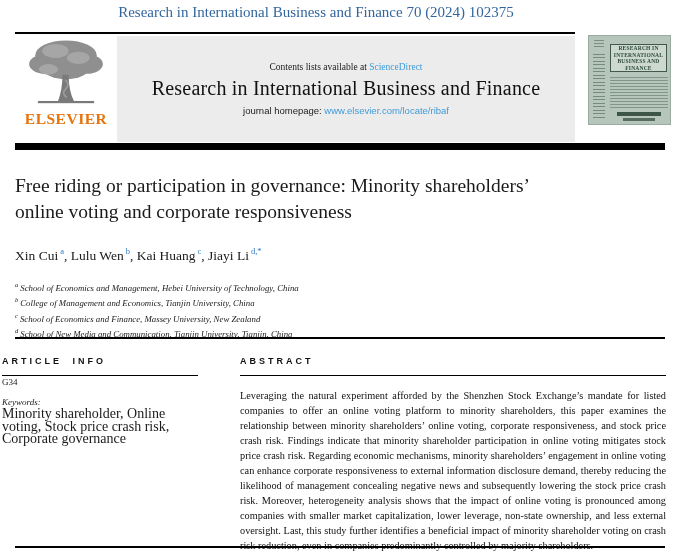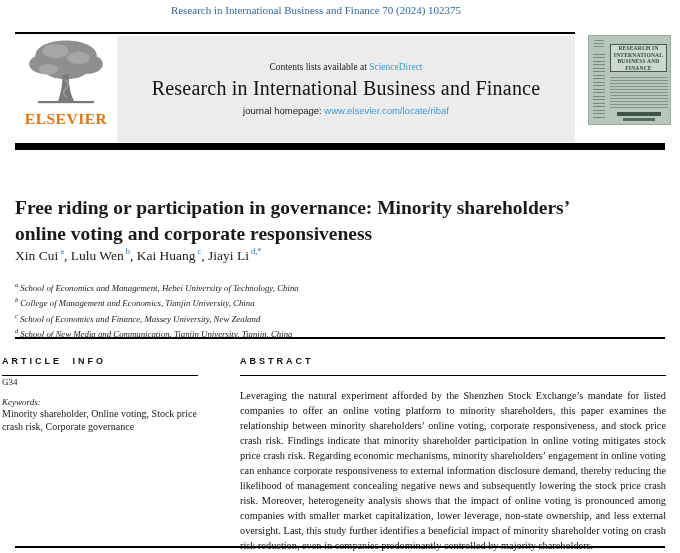--- a/index.html
+++ b/index.html
@@ -1,21 +1,21 @@
 <!DOCTYPE html>
 <html><head>
 <meta charset="utf-8">
 <style>
   * { margin:0; padding:0; box-sizing:border-box; }
   html,body { width:680px; height:553px; background:#fff; }
   body { position:relative; font-family:"Liberation Serif", serif; color:#1a1a1a; overflow:hidden; }
   .abs { position:absolute; }
 
   
-  #journal-ref { top:4px; left:0; width:632px; text-align:center; font-size:11px; color:#33669e; }
+  #journal-ref { top:4px; left:0; width:632px; text-align:center; font-size:15px; color:#33669e; }
 
   
   #rule-top { left:15px; top:32px; width:560px; height:2px; background:#000; }
   #elsevier-logo { left:17px; top:36px; width:98px; height:106px; text-align:center; }
   #elsevier-logo .wordmark { color:#e8730c; font-size:15.5px; font-weight:bold; letter-spacing:0.5px; margin-top:-2px; }
 
   #masthead-box { left:117px; top:36px; width:458px; height:106px; background:#ececec;
     display:flex; flex-direction:column; justify-content:space-between; align-items:center; padding:26px 4px; }
   .contents-line { font-size:9.5px; color:#1a1a1a; }
   .journal-title { font-size:20px; color:#111; letter-spacing:0.2px; }
@@ -32,40 +32,40 @@
     border:1px solid #41584a; display:flex; align-items:center; justify-content:center; }
   .cover-titlebox span { font-size:5.5px; font-weight:bold; color:#2c4a3a; text-align:center; line-height:6.5px; letter-spacing:0.2px; }
   .cover-toc { position:absolute; left:21px; top:41px; width:58px; height:31px;
     background:repeating-linear-gradient(#4e6456 0 1px, transparent 1px 3px); opacity:.5; }
   .cover-badge1 { position:absolute; left:28px; top:76px; width:44px; height:4px; background:#3c5547; }
   .cover-badge2 { position:absolute; left:34px; top:82px; width:32px; height:3px; background:#3c5547; opacity:.8; }
 
   #bar-thick { left:15px; top:143px; width:650px; height:7px; background:#000; }
 
   
-  #article-title { left:15px; top:195px; width:630px; font-size:19.5px; color:#1a1a1a; line-height:26px;font-weight:bold; }
+  #article-title { left:15px; top:173px; width:630px; font-size:19.5px; color:#1a1a1a; line-height:26px; }
   #authors { left:15px; top:246px; font-size:13.5px; }
   #authors sup { font-size:8.5px; color:#2e7bbd; margin-left:2px; }
   #affiliations { left:15px; top:279px; font-size:8.8px; font-style:italic; line-height:12.5px; }
   #affiliations sup { font-size:6.5px; margin-right:2px; }
 
   #rule-mid { left:15px; top:337px; width:650px; height:2px; background:#000; }
   #rule-bottom { left:15px; top:546px; width:650px; height:2px; background:#000; }
 
   
   .col-heading { font-family:"Liberation Sans", sans-serif; font-size:9px; font-weight:bold;
     letter-spacing:3px; word-spacing:5px; color:#111; }
   .heading-rule { margin-top:9px; height:1px; background:#000; }
 
   #info-col { left:2px; top:356px; width:196px; }
   .jel-label, .kw-label { font-style:italic; font-size:9px; }
   .jel-label { margin-top:11px; }
   .jel-code { font-size:9px; line-height:12px; }
   .kw-label { margin-top:9px; }
-  .kw-text { font-size:10px; line-height:12.5px; margin-top:1px; }
+  .kw-text { font-size:14px; line-height:12.5px; margin-top:1px; }
 
   #abstract-col { left:240px; top:356px; width:426px; }
   .abstract-text { margin-top:12px; font-size:10.3px; line-height:15px; text-align:justify; color:#111; }
 </style>
 </head>
 <body>
 
 <div class="abs" id="journal-ref">Research in International Business and Finance 70 (2024) 102375</div>
 
 <div class="abs" id="rule-top"></div>

